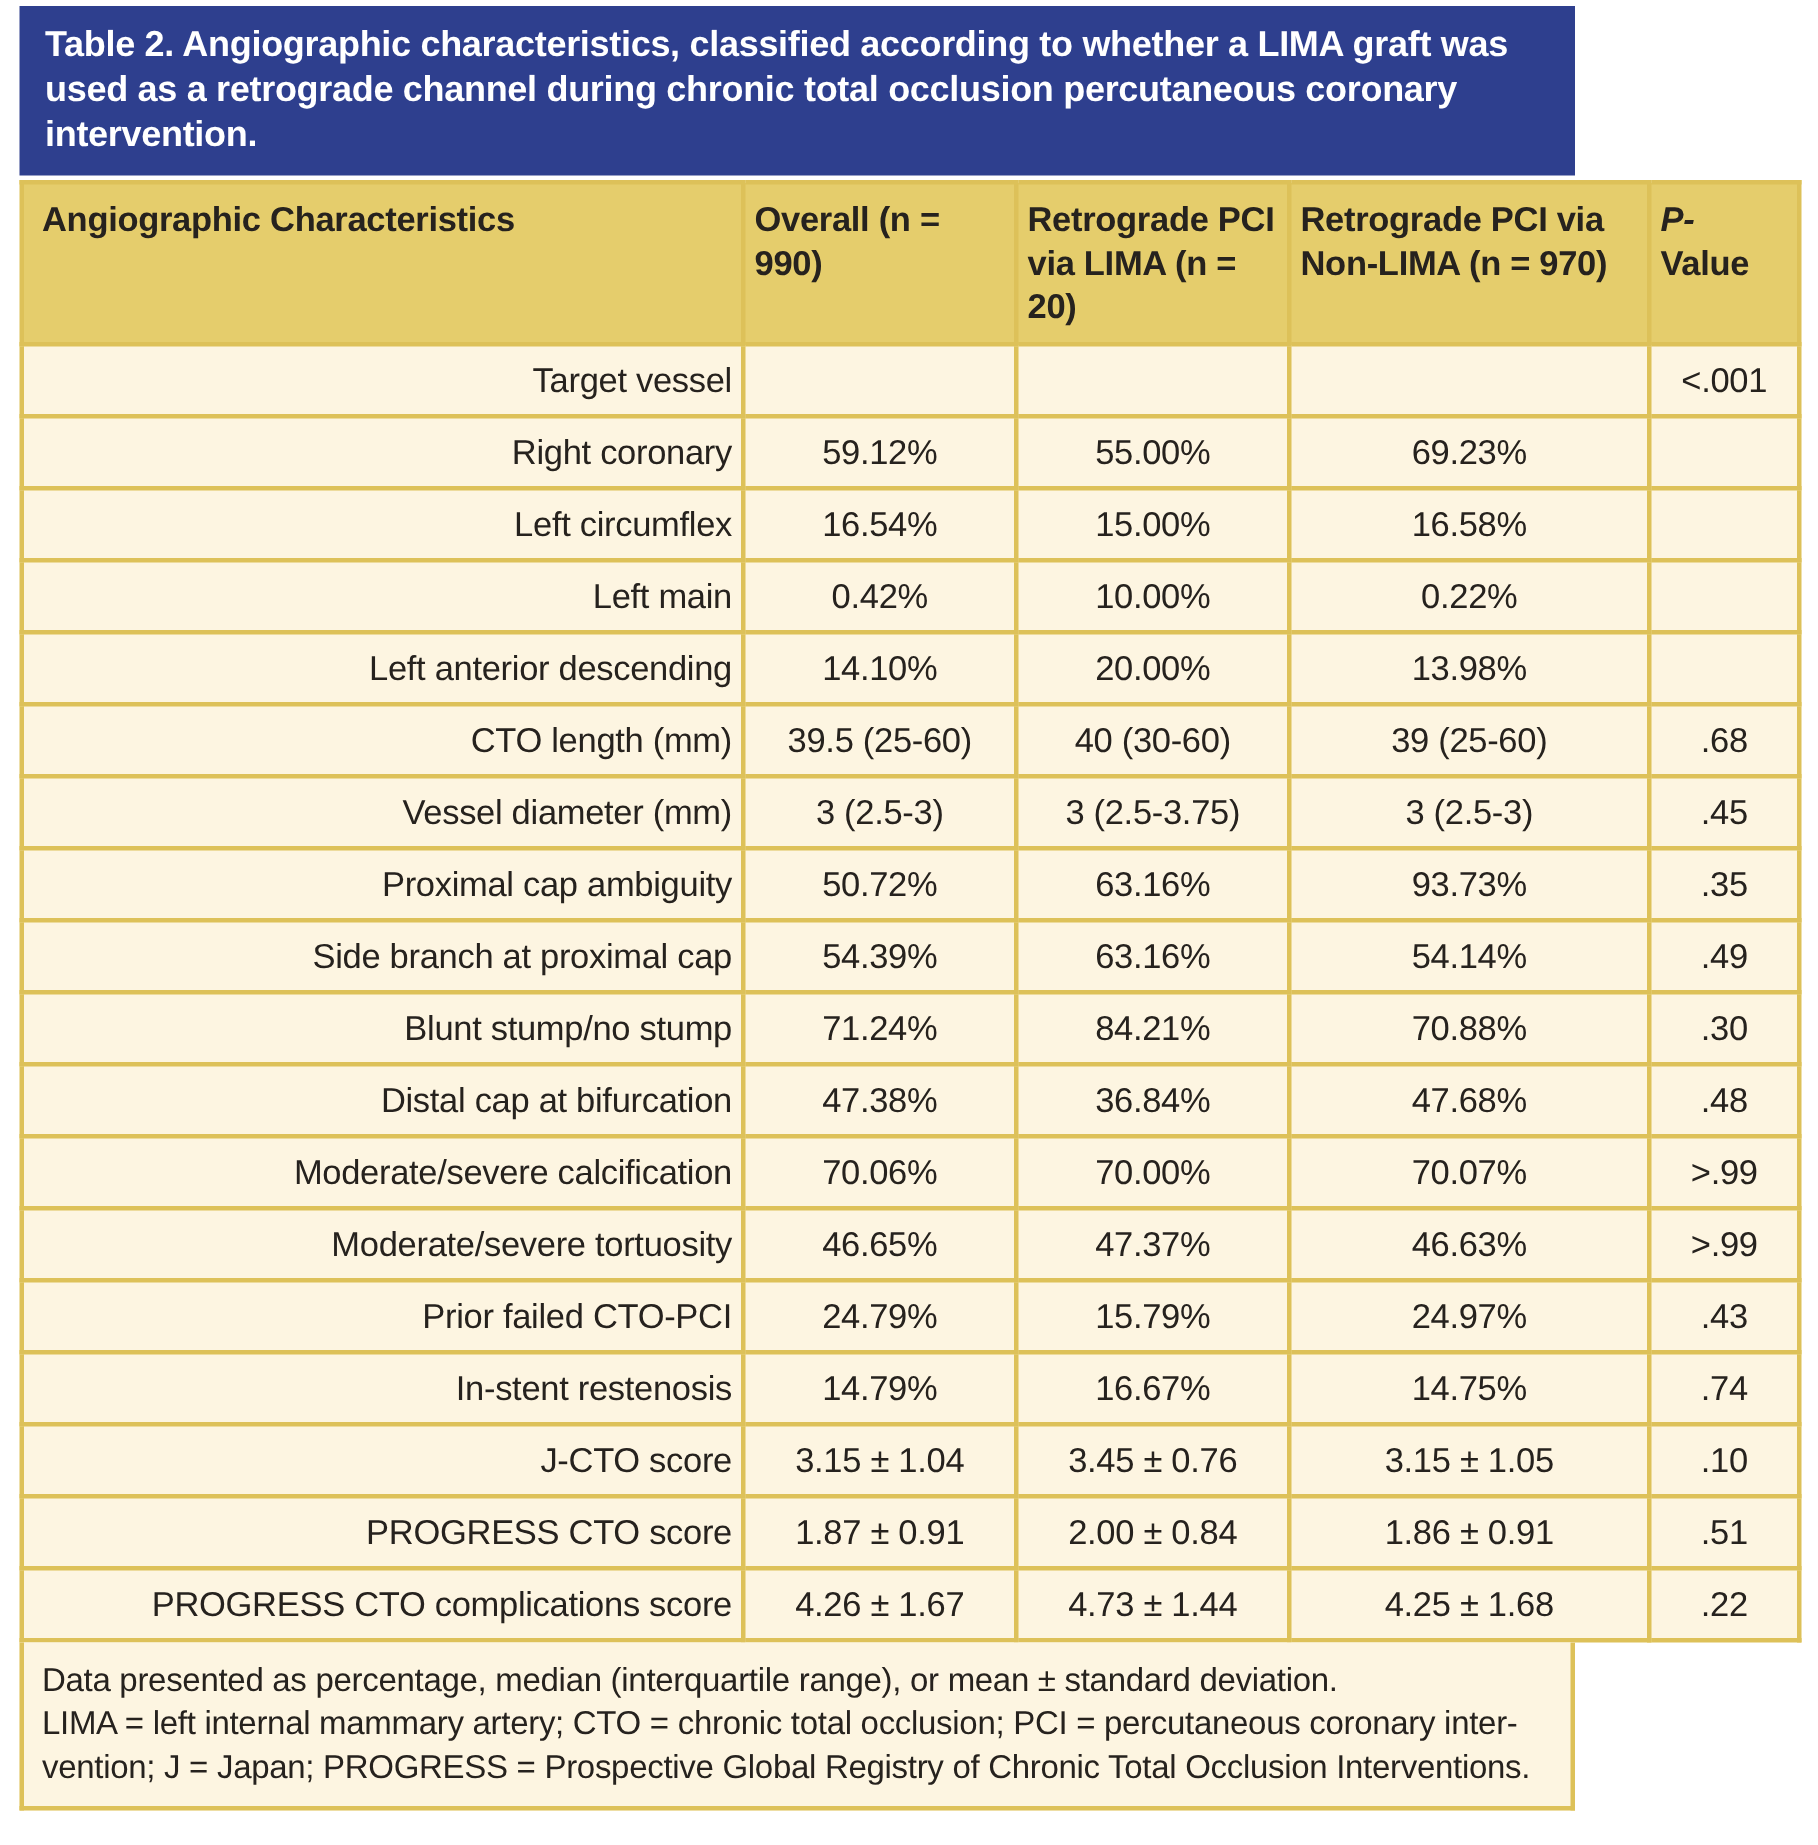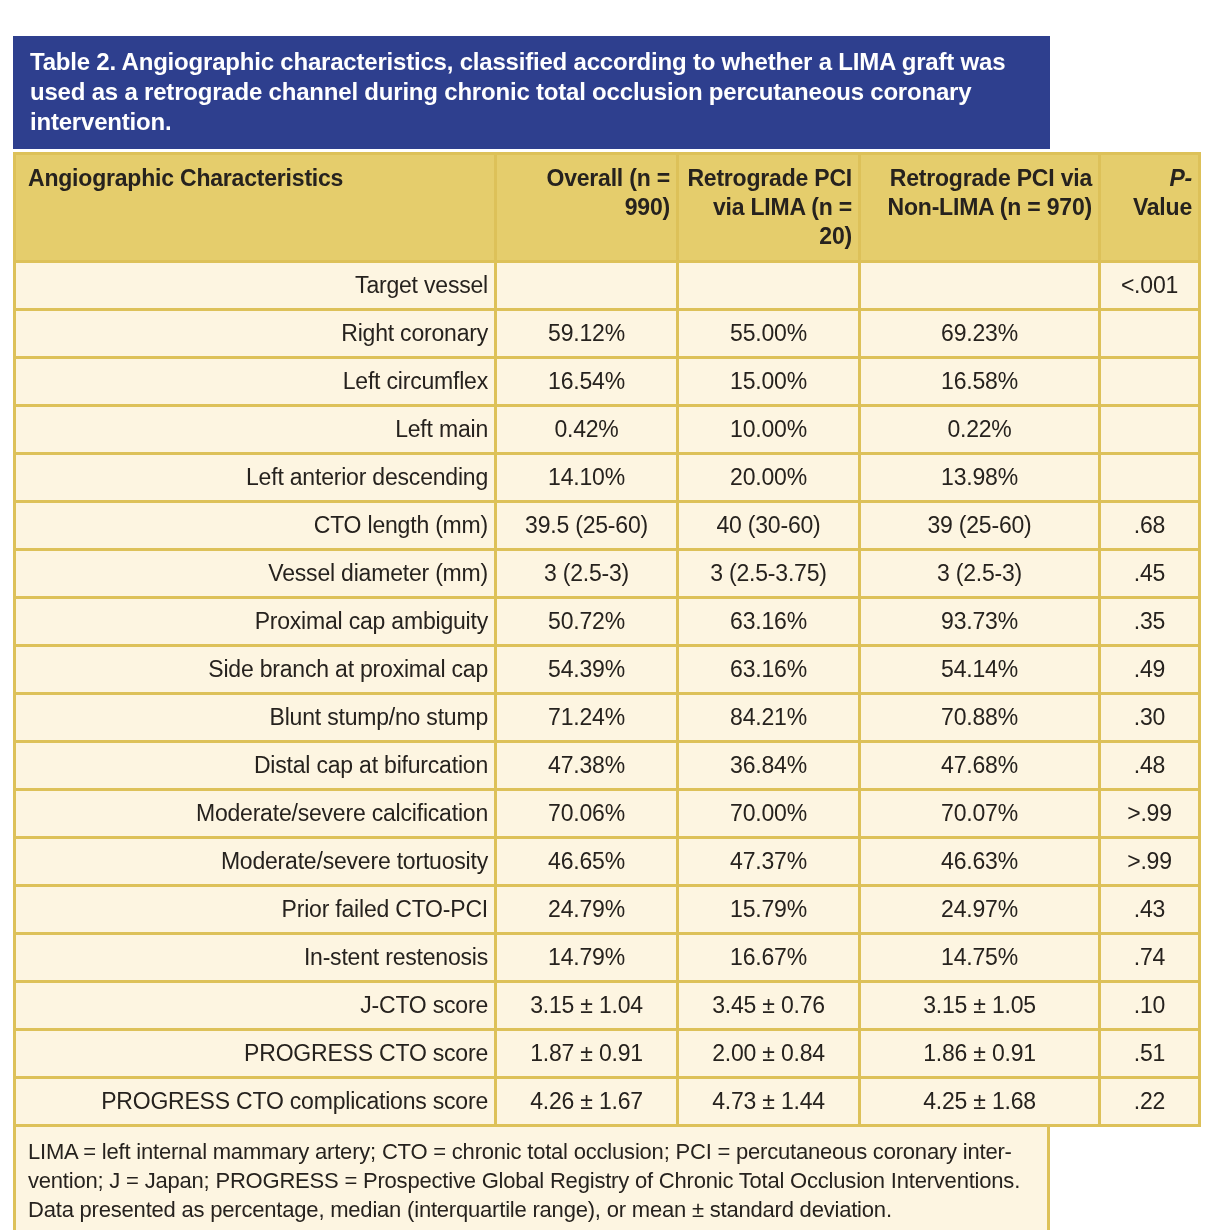--- a/index.html
+++ b/index.html
@@ -7,21 +7,21 @@
     padding: 0;
     background: #ffffff;
     width: 1212px;
     font-family: "Liberation Sans", "DejaVu Sans", sans-serif;
     color: #26221e;
   }
   .page {
     width: 1064px;
     height: 1230px;
     box-sizing: border-box;
-    padding: 36px 14px 0 13px;
+    padding: 4px 14px 0 13px;
     background: #ffffff;
   }
   .title-bar {
     background: #2e3f8e;
     color: #ffffff;
     font-weight: bold;
     font-size: 24px;
     line-height: 30px;
     letter-spacing: -0.2px;
     padding: 11px 17px 12px 17px;
@@ -37,21 +37,21 @@
     border: 3px solid #ddc159;
     box-sizing: border-box;
     letter-spacing: -0.2px;
   }
   table.angio th {
     background: #e5cd6c;
     font-weight: bold;
     font-size: 23px;
     line-height: 29px;
     vertical-align: top;
-    text-align: right;
+    text-align: left;
     padding: 9px 6px;
   }
   table.angio th.char-col {
     text-align: left;
     padding-left: 12px;
   }
   table.angio td {
     background: #fdf5e1;
     font-size: 23px;
     height: 48px;
@@ -229,18 +229,18 @@
         <td class="label">PROGRESS CTO complications score</td>
         <td>4.26 ± 1.67</td>
         <td>4.73 ± 1.44</td>
         <td>4.25 ± 1.68</td>
         <td>.22</td>
       </tr>
     </tbody>
   </table>
 
   <div class="footnote">
+    <p>Data presented as percentage, median (interquartile range), or mean ± standard deviation.</p>
     <p>LIMA = left internal mammary artery; CTO = chronic total occlusion; PCI = percutaneous coronary inter-
 vention; J = Japan; PROGRESS = Prospective Global Registry of Chronic Total Occlusion Interventions.</p>
-    <p>Data presented as percentage, median (interquartile range), or mean ± standard deviation.</p>
   </div>
 
 </div>
 
 </body></html>

